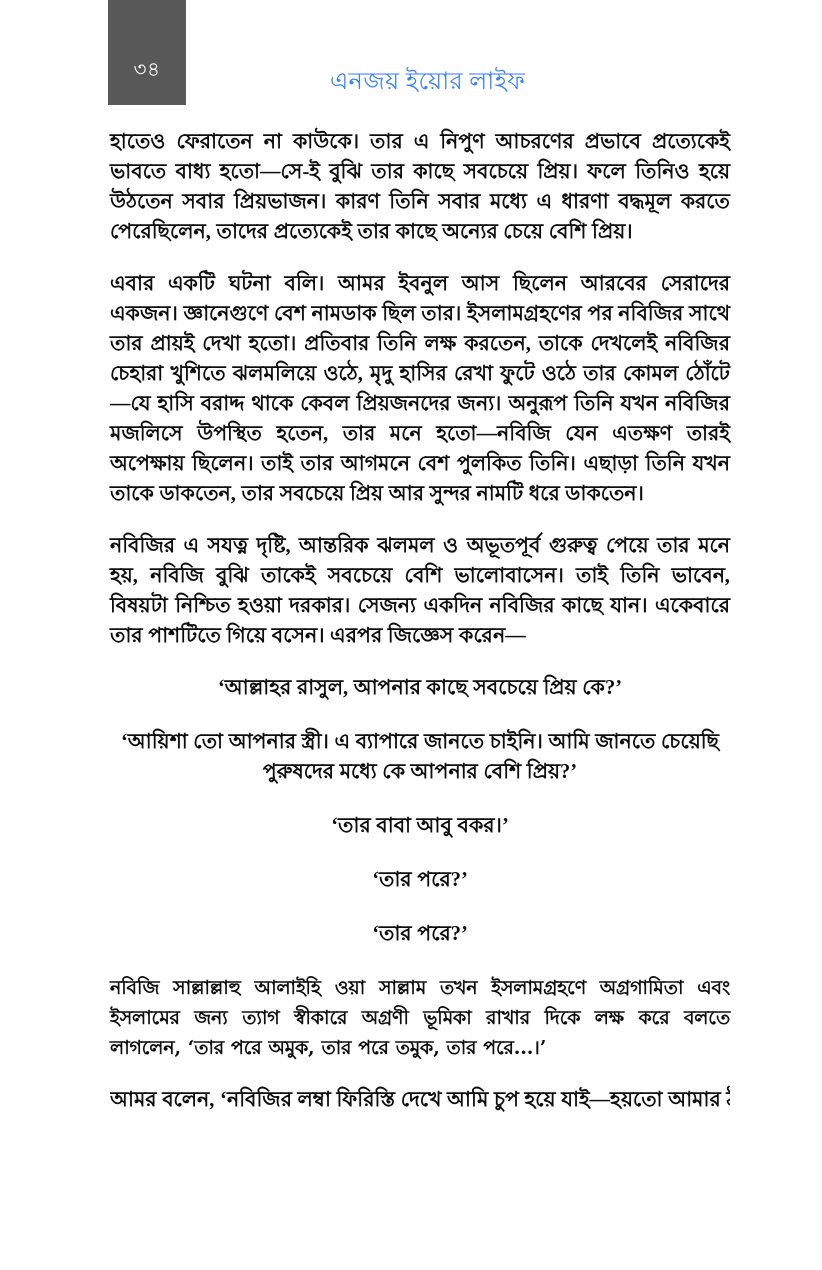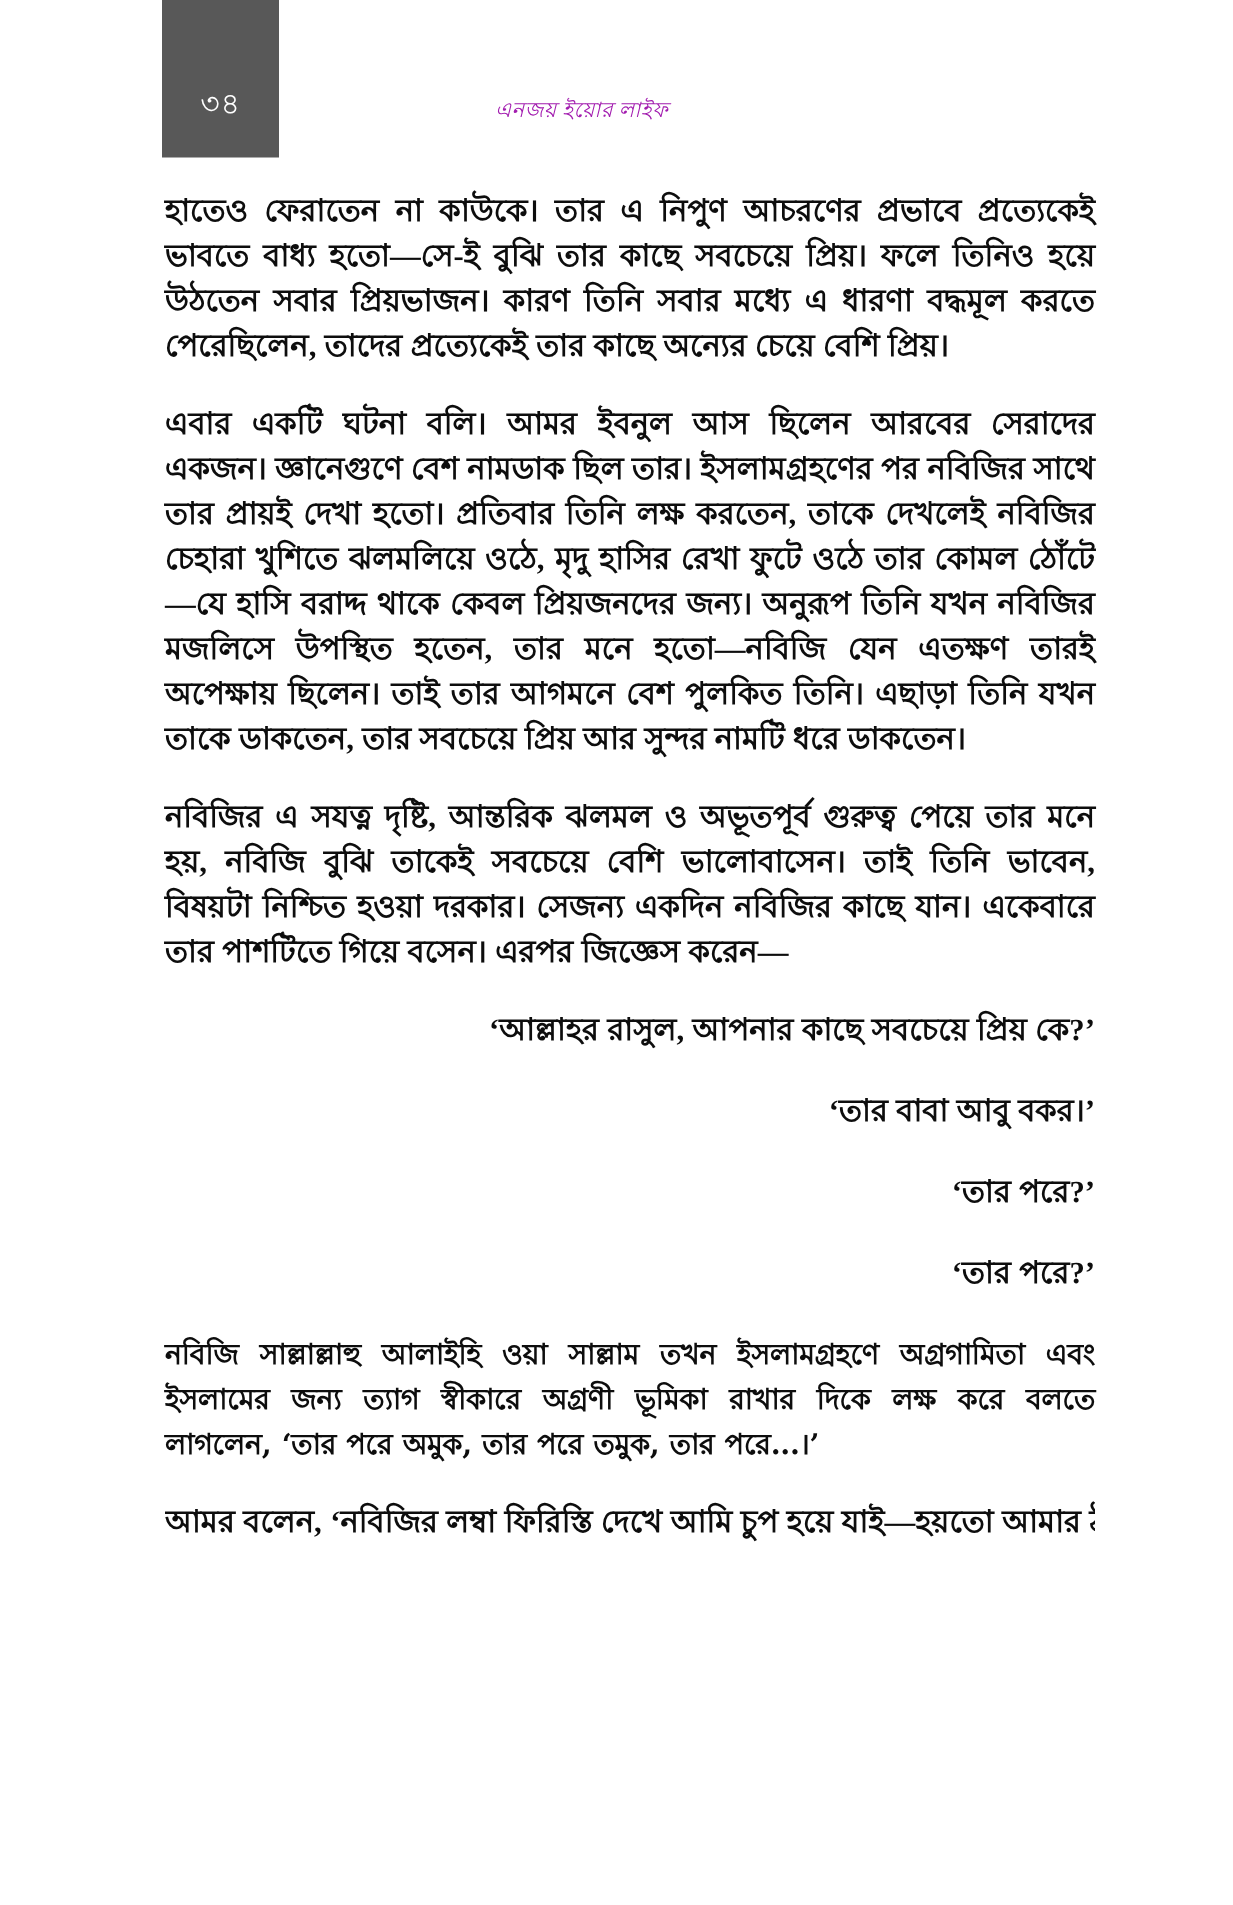--- a/index.html
+++ b/index.html
@@ -48,23 +48,22 @@
     text-align: center;
     color: #ffffff;
     font-size: 20px;
     font-family: "Liberation Sans", "DejaVu Sans", sans-serif;
     letter-spacing: 0.5px;
   }
   .running-head {
     position: absolute;
     left: 330px;
     top: 62px;
-    color: #a21caf;
-    font-size: 14px;
-    font-style: italic;
+    color: #3b82f6;
+    font-size: 24px;
     font-family: "Liberation Serif", "DejaVu Serif", serif;
     letter-spacing: 0.3px;
     white-space: nowrap;
   }
 
   
   .text-column {
     position: absolute;
     left: 110px;
     top: 126px;
@@ -81,21 +80,21 @@
     font-family: "Liberation Serif", "DejaVu Serif", serif;
     word-spacing: 0.5px;
     font-weight: bold;
   }
   p.para:last-child {
     margin-bottom: 0;
   }
 
   
   p.dialogue {
-    text-align: right;
+    text-align: center;
     margin-bottom: 24px;
   }
 
   
   p.condensed {
     font-family: "DejaVu Serif", "Liberation Serif", serif;
     font-size: 19px;
     letter-spacing: -0.2px;
   }
 
@@ -116,20 +115,21 @@
       <div class="folio-number">৩৪</div>
     </div>
     <div class="running-head">এনজয় ইয়োর লাইফ</div>
   </div>
 
   <div class="text-column">
       <p class="para">হাতেও ফেরাতেন না কাউকে। তার এ নিপুণ আচরণের প্রভাবে প্রত্যেকেই ভাবতে বাধ্য হতো—সে-ই বুঝি তার কাছে সবচেয়ে প্রিয়। ফলে তিনিও হয়ে উঠতেন সবার প্রিয়ভাজন। কারণ তিনি সবার মধ্যে এ ধারণা বদ্ধমূল করতে পেরেছিলেন, তাদের প্রত্যেকেই তার কাছে অন্যের চেয়ে বেশি প্রিয়।</p>
       <p class="para">এবার একটি ঘটনা বলি। আমর ইবনুল আস ছিলেন আরবের সেরাদের একজন। জ্ঞানেগুণে বেশ নামডাক ছিল তার। ইসলামগ্রহণের পর নবিজির সাথে তার প্রায়ই দেখা হতো। প্রতিবার তিনি লক্ষ করতেন, তাকে দেখলেই নবিজির চেহারা খুশিতে ঝলমলিয়ে ওঠে, মৃদু হাসির রেখা ফুটে ওঠে তার কোমল ঠোঁটে—যে হাসি বরাদ্দ থাকে কেবল প্রিয়জনদের জন্য। অনুরূপ তিনি যখন নবিজির মজলিসে উপস্থিত হতেন, তার মনে হতো—নবিজি যেন এতক্ষণ তারই অপেক্ষায় ছিলেন। তাই তার আগমনে বেশ পুলকিত তিনি। এছাড়া তিনি যখন তাকে ডাকতেন, তার সবচেয়ে প্রিয় আর সুন্দর নামটি ধরে ডাকতেন।</p>
       <p class="para">নবিজির এ সযত্ন দৃষ্টি, আন্তরিক ঝলমল ও অভূতপূর্ব গুরুত্ব পেয়ে তার মনে হয়, নবিজি বুঝি তাকেই সবচেয়ে বেশি ভালোবাসেন। তাই তিনি ভাবেন, বিষয়টা নিশ্চিত হওয়া দরকার। সেজন্য একদিন নবিজির কাছে যান। একেবারে তার পাশটিতে গিয়ে বসেন। এরপর জিজ্ঞেস করেন—</p>
       <p class="para dialogue">‘আল্লাহর রাসুল, আপনার কাছে সবচেয়ে প্রিয় কে?’</p>
+      <p class="para dialogue">‘আয়িশা তো আপনার স্ত্রী। এ ব্যাপারে জানতে চাইনি। আমি জানতে চেয়েছি পুরুষদের মধ্যে কে আপনার বেশি প্রিয়?’</p>
       <p class="para dialogue">‘তার বাবা আবু বকর।’</p>
       <p class="para dialogue">‘তার পরে?’</p>
       <p class="para dialogue">‘তার পরে?’</p>
       <p class="para condensed">নবিজি সাল্লাল্লাহু আলাইহি ওয়া সাল্লাম তখন ইসলামগ্রহণে অগ্রগামিতা এবং ইসলামের জন্য ত্যাগ স্বীকারে অগ্রণী ভূমিকা রাখার দিকে লক্ষ করে বলতে লাগলেন, ‘তার পরে অমুক, তার পরে তমুক, তার পরে...।’</p>
       <p class="para clipped">আমর বলেন, ‘নবিজির লম্বা ফিরিস্তি দেখে আমি চুপ হয়ে যাই—হয়তো আমার ঠাঁই</p>
     </div>
 
 </div>
 
 </body></html>

